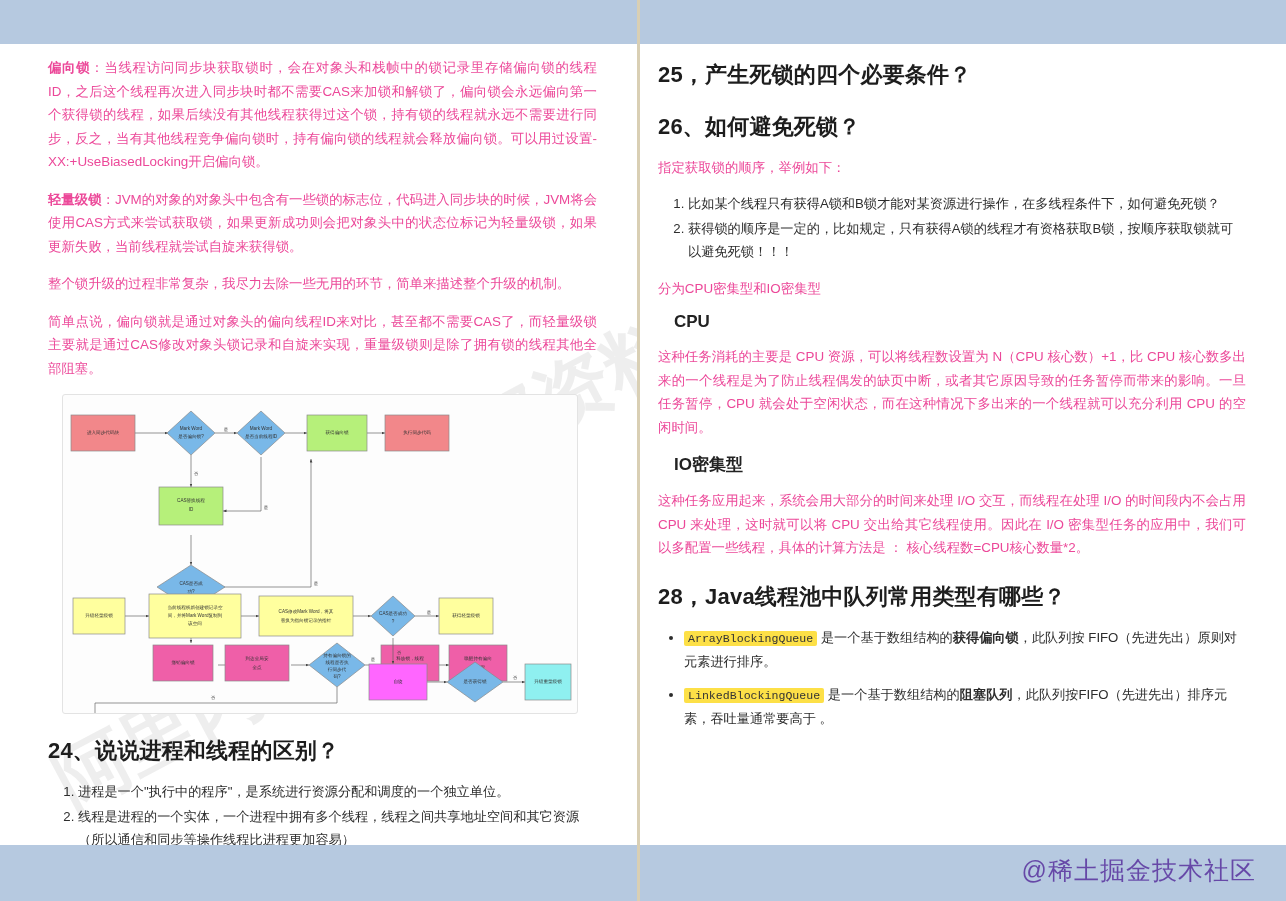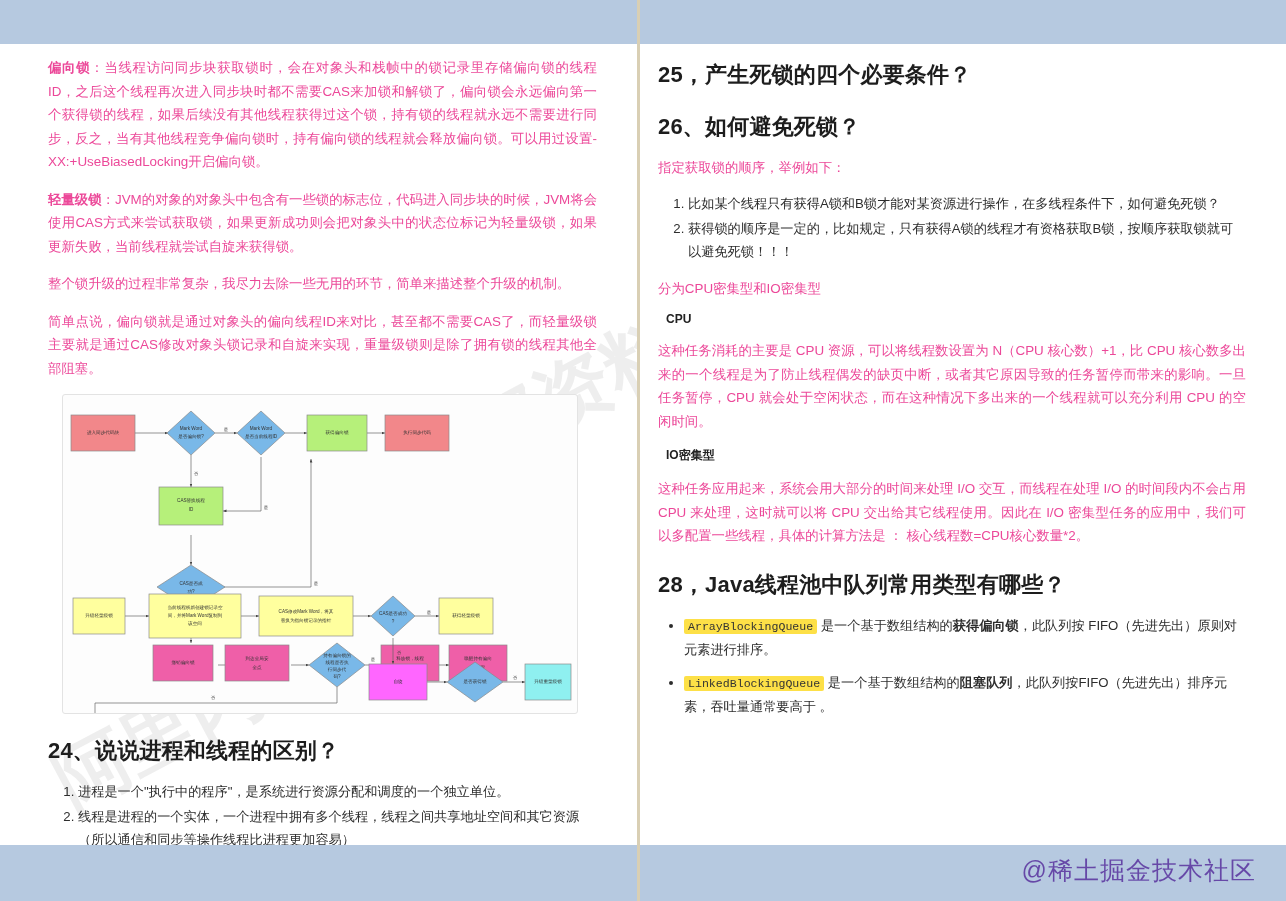--- a/index.html
+++ b/index.html
@@ -68,21 +68,21 @@
   code.inline {
     font-family: "Liberation Mono", "DejaVu Sans Mono", monospace;
     font-size: 11.6px;
     background: #fde047;
     border-radius: 2px;
     padding: 1px 4px;
     color: #333;
     white-space: nowrap;
   }
 
-  .sub-bold { font-size: 12px; font-weight: bold; margin: 0 0 13px 8px; color: #222; }
+  .sub-bold { font-size: 17px; font-weight: bold; margin: 0 0 13px 16px; color: #222; }
 
   
   .chart-wrap {
     position: relative;
     margin: 14px 0 6px 14px;
     width: 516px; height: 320px;
     background: #fdfdfd;
     border: 1px solid #e3e3e3;
     border-radius: 3px;
     overflow: hidden;

